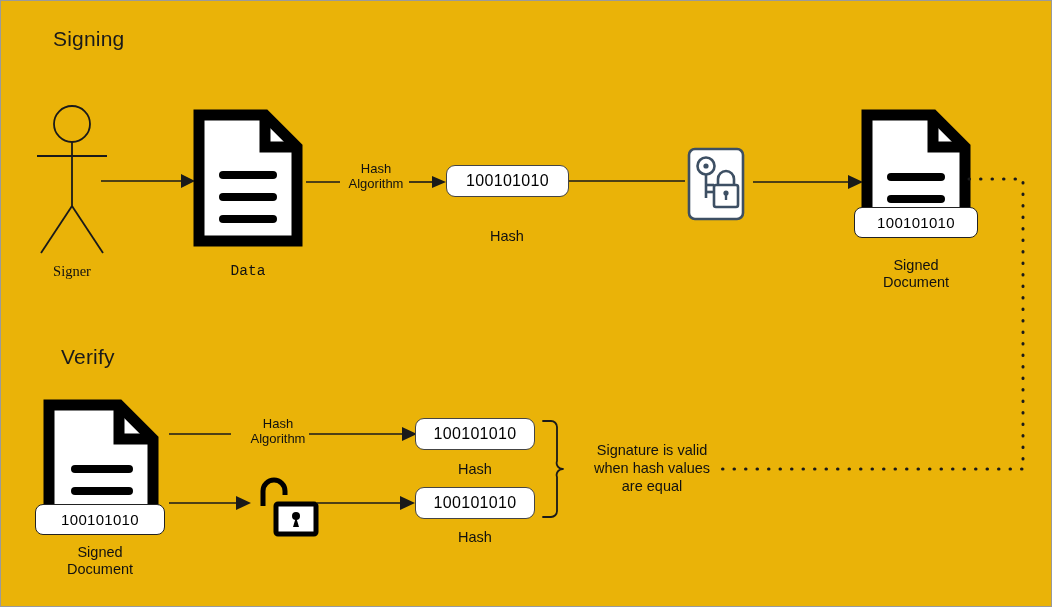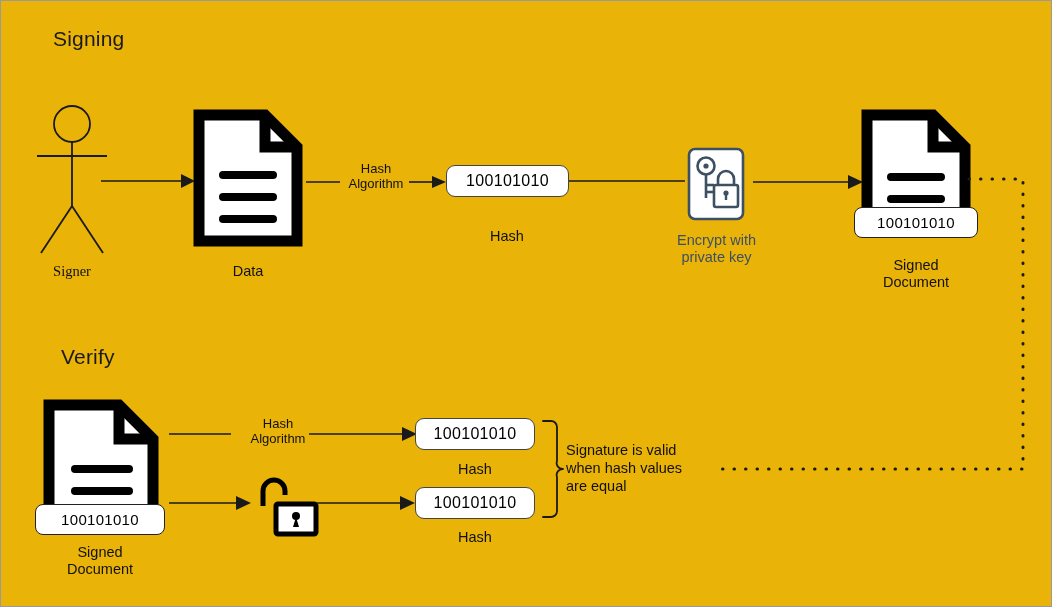--- a/index.html
+++ b/index.html
@@ -43,21 +43,21 @@
   .edge-label {
     font-size: 13px;
     color: #111111;
     text-align: center;
     line-height: 15px;
     white-space: pre-line;
   }
   .note-text {
     font-size: 14.5px;
     color: #111111;
-    text-align: left;
+    text-align: center;
     line-height: 18px;
     white-space: pre-line;
   }
   .hash-box {
     box-sizing: border-box;
     border: 1.6px solid #444444;
     border-radius: 9px;
     background: #ffffff;
     display: flex;
     align-items: center;
@@ -108,21 +108,21 @@
 
   <div class="abs" style="left:192px; top:108px;">
     <svg width="110" height="138" viewBox="0 0 110 138">
       <path d="M6 6 H72 L104 38 V132 H6 Z" fill="#ffffff" stroke="#000000" stroke-width="11" stroke-linejoin="miter"></path>
       <path d="M72 6 V38 H104" fill="none" stroke="#000000" stroke-width="11" stroke-linejoin="miter"></path>
       <rect x="26" y="62" width="58" height="8" rx="4" fill="#000000"></rect>
       <rect x="26" y="84" width="58" height="8" rx="4" fill="#000000"></rect>
       <rect x="26" y="106" width="58" height="8" rx="4" fill="#000000"></rect>
     </svg>
   </div>
-  <div class="abs caption" style="left:187px; top:262px; width:120px;">Data</div>
+  <div class="abs caption" style="left:187px; top:262px; width:120px;font-family:Liberation Mono, monospace;">Data</div>
 
   <div class="abs edge-label" style="left:330px; top:160px; width:90px;">Hash
 Algorithm</div>
   <div class="abs" style="left:305px; top:172px;">
     <svg width="140" height="18" viewBox="0 0 140 18">
       <line x1="0" y1="9" x2="34" y2="9" stroke="#1a1a1a" stroke-width="1.6"></line>
       <line x1="103" y1="9" x2="128" y2="9" stroke="#1a1a1a" stroke-width="1.6"></line>
       <polygon points="126,3 140,9 126,15" fill="#1a1a1a"></polygon>
     </svg>
   </div>
@@ -143,22 +143,20 @@
       <circle cx="21" cy="19" r="2.6" fill="#3d4f63"></circle>
       <line x1="21" y1="27" x2="21" y2="51" stroke="#3d4f63" stroke-width="2.6"></line>
       <line x1="21" y1="38" x2="29" y2="38" stroke="#3d4f63" stroke-width="2.6"></line>
       <line x1="21" y1="45" x2="28" y2="45" stroke="#3d4f63" stroke-width="2.6"></line>
       <path d="M33 38 V32 a8 8 0 0 1 16 0 V38" fill="none" stroke="#3d4f63" stroke-width="2.6"></path>
       <rect x="29" y="38" width="24" height="22" rx="2" fill="#ffffff" stroke="#3d4f63" stroke-width="2.6"></rect>
       <circle cx="41" cy="46" r="2.6" fill="#3d4f63"></circle>
       <line x1="41" y1="47" x2="41" y2="53" stroke="#3d4f63" stroke-width="2.4"></line>
     </svg>
   </div>
-  <div class="abs caption-accent" style="left:653px; top:231px; width:125px;">Encrypt with
-private key</div>
 
   <div class="abs" style="left:752px; top:172px;">
     <svg width="110" height="18" viewBox="0 0 110 18">
       <line x1="0" y1="9" x2="96" y2="9" stroke="#1a1a1a" stroke-width="1.6"></line>
       <polygon points="95,2 110,9 95,16" fill="#1a1a1a"></polygon>
     </svg>
   </div>
 
   <div class="abs" style="left:860px; top:108px;">
     <svg width="110" height="124" viewBox="0 0 110 124">

